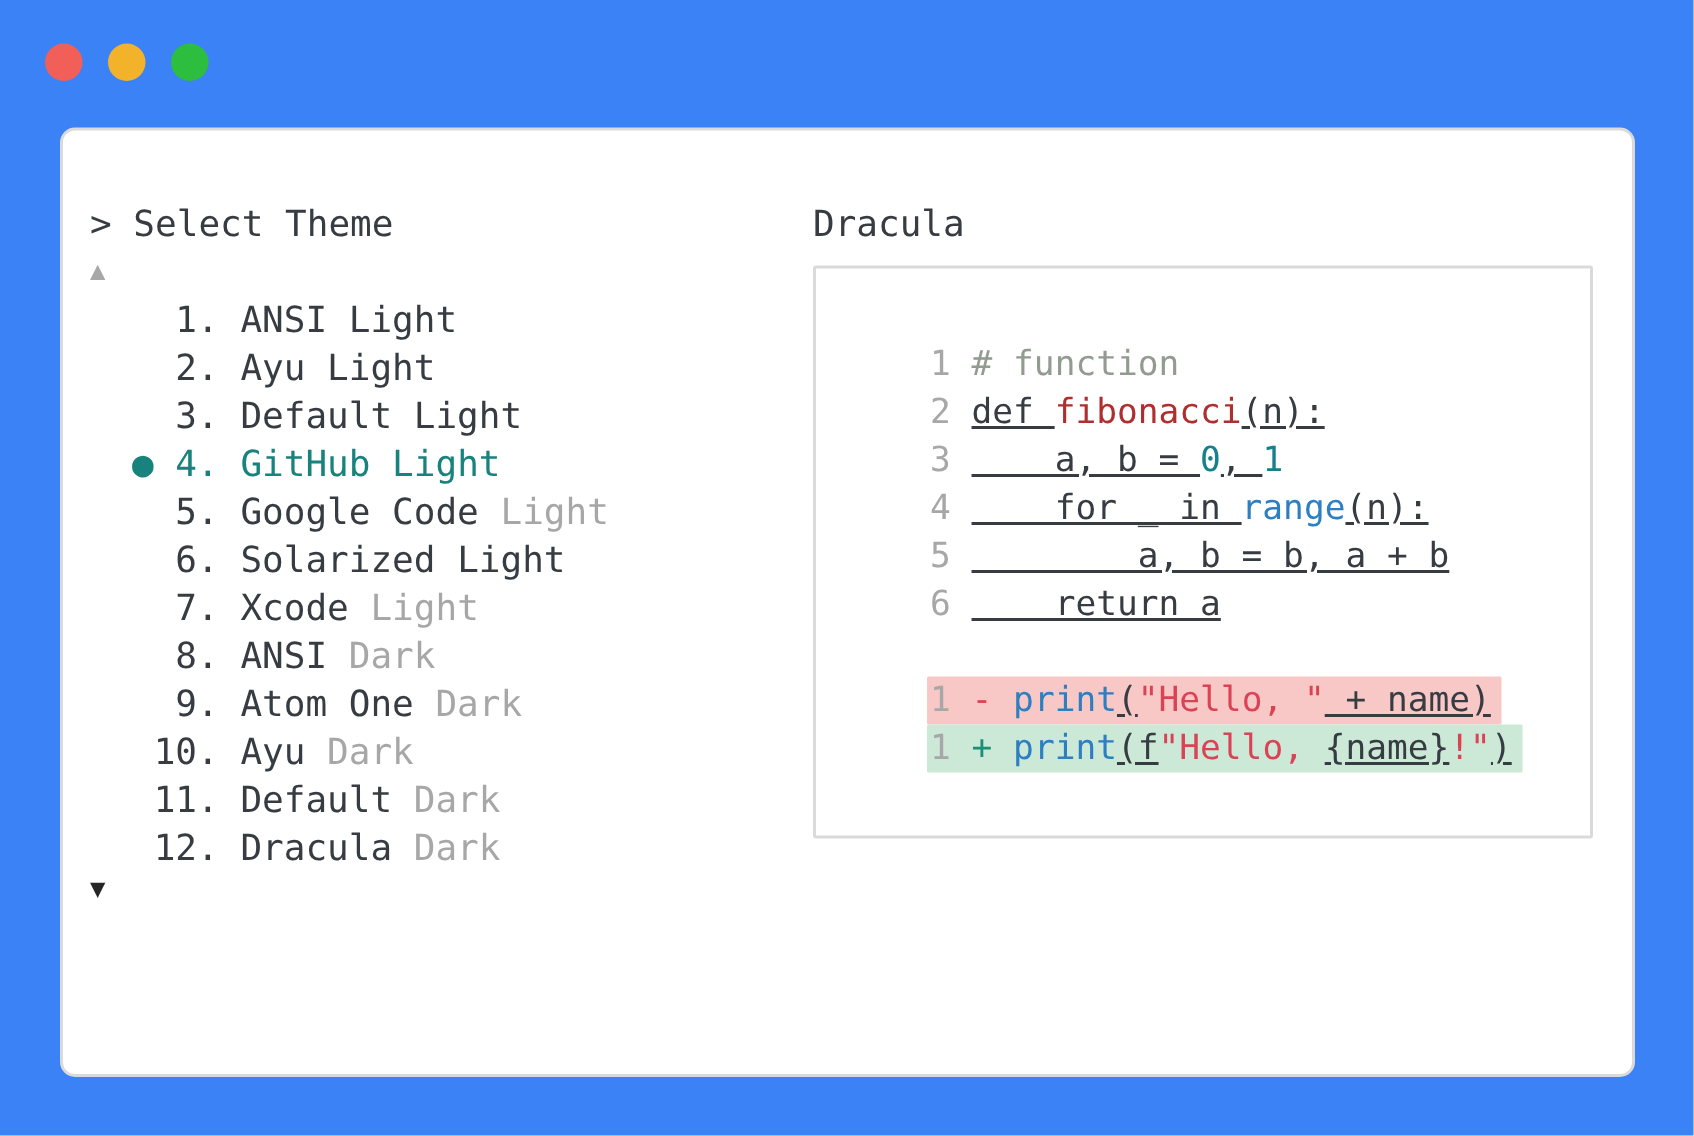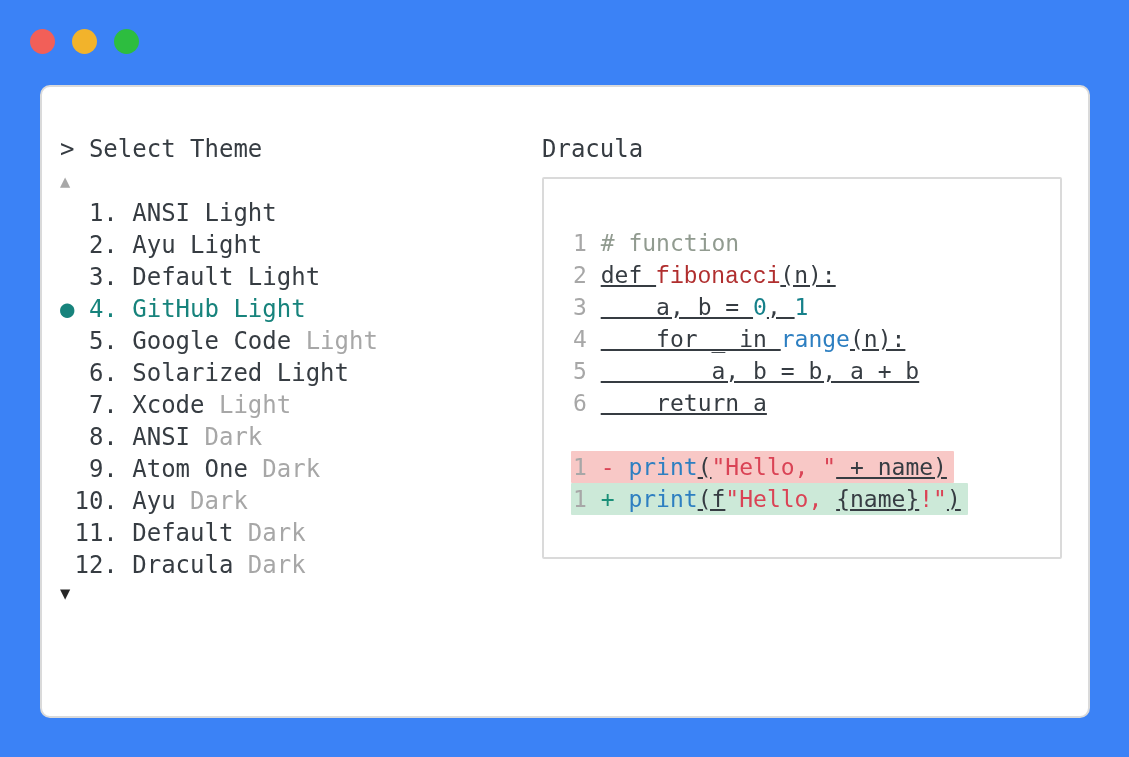--- a/index.html
+++ b/index.html
@@ -17,42 +17,42 @@
   .window{position:absolute;left:40px;top:85px;width:1046px;height:629px;
           border:2px solid var(--window_border);border-radius:10px;background:#fff;}
 
   .picker-header{position:absolute;left:18px;top:46px;font-size:24px;line-height:32px;
                  color:var(--text_dark);white-space:pre;}
   .scroll-up{position:absolute;left:18px;top:84px;font-size:17px;line-height:20px;color:var(--text_gray);}
   .scroll-down{position:absolute;left:18px;top:496px;font-size:17px;line-height:20px;color:var(--arrow_dark);}
 
   .theme-list{position:absolute;left:18px;top:110px;font-size:24px;line-height:32px;
               white-space:pre;color:var(--text_dark);}
-  .list-row{height:32px;}
+  .list-row{height:32px;margin-left:28px;}
   .row-marker{color:var(--accent_teal);}
   .row-selected, .row-selected .row-num, .row-selected .row-variant{color:var(--accent_teal);}
   .row-variant-muted{color:var(--text_gray);}
 
   .hint{position:absolute;left:18px;top:556px;font-size:23px;line-height:32px;
         color:var(--text_gray);white-space:pre;}
 
   .preview-label{position:absolute;left:500px;top:46px;font-size:24px;line-height:32px;color:var(--text_dark);}
   .preview-box{position:absolute;left:500px;top:90px;width:516px;height:378px;
                border:2px solid var(--window_border);border-radius:2px;background:#fff;}
 
   .code{position:absolute;left:27px;top:48px;font-size:23px;line-height:32px;white-space:pre;}
   .code-line{height:32px;}
-  .line-text{display:inline-block;height:32px;line-height:32px;padding:0 7px 0 2px;border-radius:1px;}
+  .line-text{display:inline-block;height:32px;line-height:32px;padding:0 7px 0 2px;border-radius:1px;margin-left:47px;}
   .hl-removed{background:var(--removed_bg);}
   .hl-added{background:var(--added_bg);}
   .gutter{color:var(--text_gray);}
 
   .tok-dark{color:var(--text_dark);text-decoration:underline;}
   .tok-comment{color:var(--comment_green);}
-  .tok-func{color:var(--function_red);font-family:Liberation Mono, monospace;}
+  .tok-func{color:var(--function_red);}
   .tok-builtin{color:var(--builtin_blue);}
   .tok-number{color:var(--number_teal);}
   .tok-string{color:var(--string_red);}
   .tok-add{color:var(--added_green);}
 </style>
 </head>
 <body>
 
 <div class="canvas">
 

